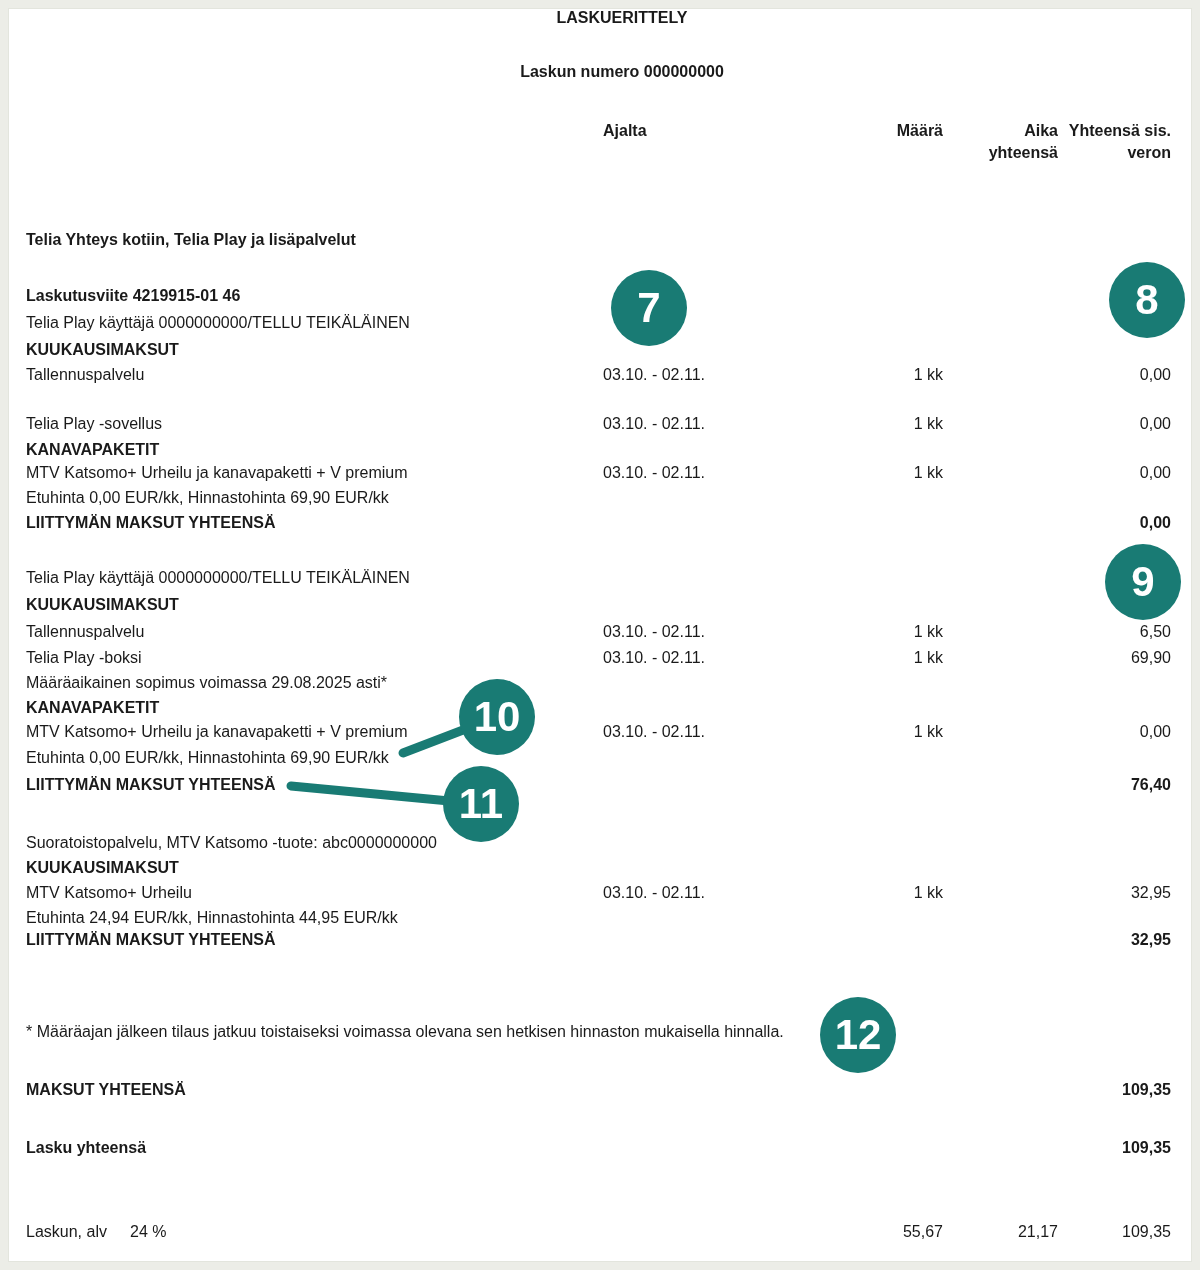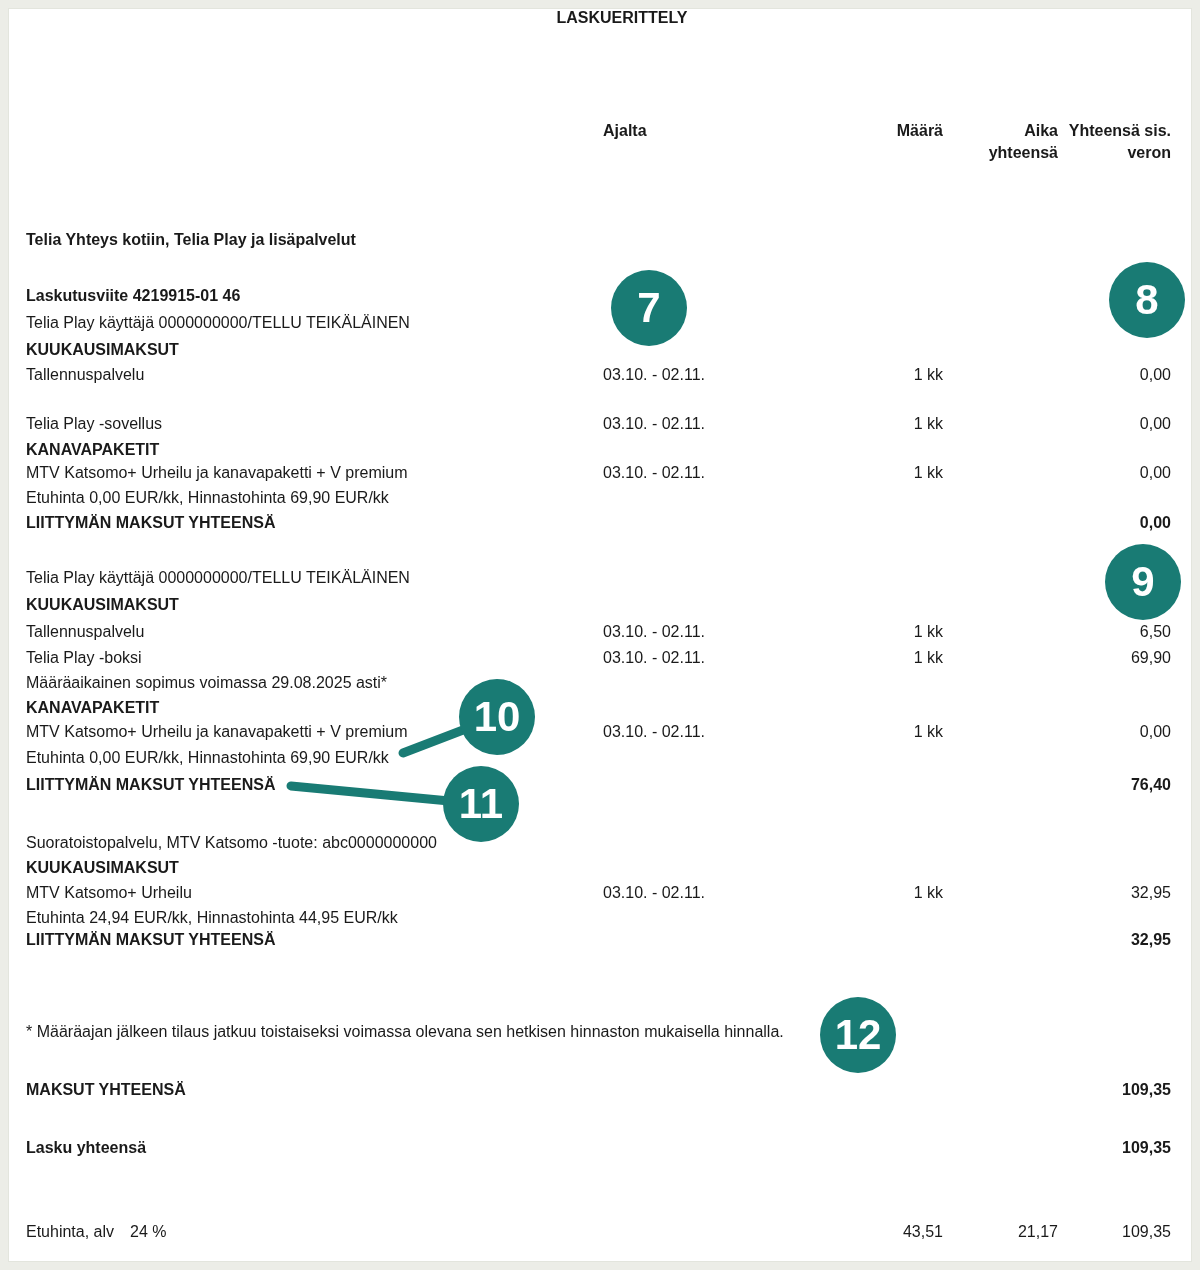--- a/index.html
+++ b/index.html
@@ -54,20 +54,21 @@
   }
   .vat-rate { position: absolute; left: 122px; white-space: pre; }
 </style>
 </head>
 <body>
 
 <div class="page">
   <div class="frame"></div>
 
   <div class="centered b" style="top:8px">LASKUERITTELY</div>
+  <div class="centered b" style="top:62px">Laskun numero 000000000</div>
 
   <div class="row b" style="top:121px">
     <span class="per">Ajalta</span>
     <span class="qty">Määrä</span>
     <span class="col-aika">Aika</span>
     <span class="col-yht">Yhteensä sis.</span>
   </div>
   <div class="row b" style="top:143px">
     <span class="col-aika">yhteensä</span>
     <span class="col-yht">veron</span>
@@ -180,23 +181,23 @@
   <div class="row b" style="top:1080px">
     <span class="lbl">MAKSUT YHTEENSÄ</span>
     <span class="amt">109,35</span>
   </div>
   <div class="row b" style="top:1138px">
     <span class="lbl">Lasku yhteensä</span>
     <span class="amt">109,35</span>
   </div>
 
   <div class="row" style="top:1222px">
-    <span class="lbl">Etuhinta, alv</span>
+    <span class="lbl">Laskun, alv</span>
     <span class="vat-rate">24 %</span>
-    <span class="qty">43,51</span>
+    <span class="qty">55,67</span>
     <span class="col-aika">21,17</span>
     <span class="col-yht">109,35</span>
   </div>
 
   <svg class="connectors" viewBox="0 0 1200 1270" xmlns="http://www.w3.org/2000/svg">
     <line x1="403" y1="753" x2="497" y2="717" stroke="#197b74" stroke-width="9" stroke-linecap="round"></line>
     <line x1="291" y1="786" x2="481" y2="804" stroke="#197b74" stroke-width="9" stroke-linecap="round"></line>
   </svg>
 
   <div class="callout" style="left:611px; top:270px">7</div>

